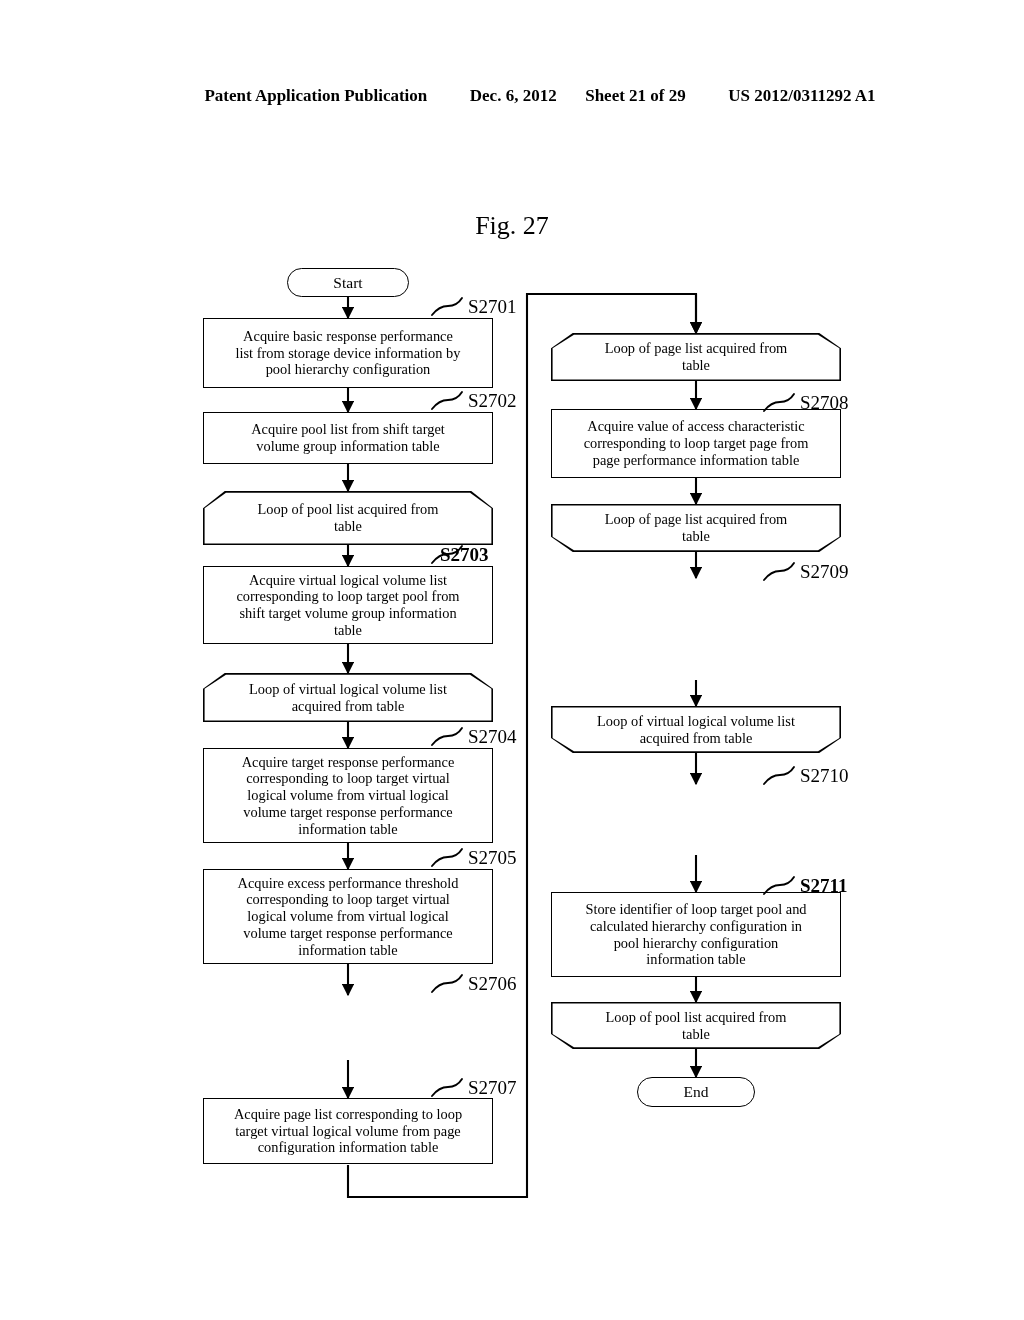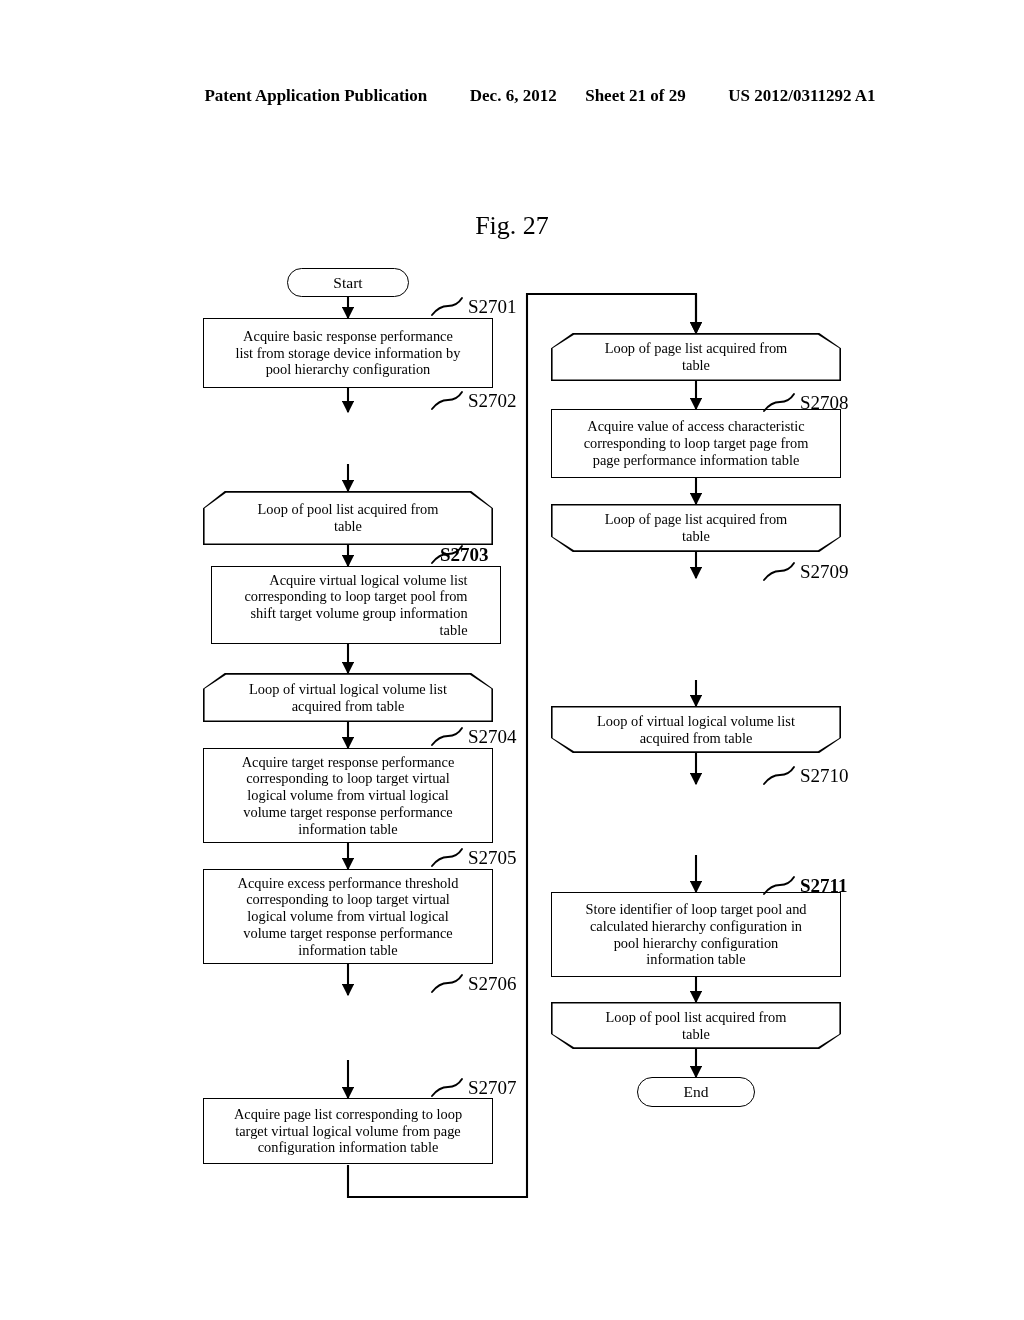--- a/index.html
+++ b/index.html
@@ -189,30 +189,34 @@
     <span class="txt">Start</span>
   </div>
 
   <div class="node proc" style="left:203px; top:318px; width:290px; height:70px;">
     <span class="txt">Acquire basic response performance
 list from storage device information by
 pool hierarchy configuration</span>
   </div>
   <div class="steplabel" style="left:468px; top:296px;">S2701</div>
 
+  <div class="node proc" style="left:203px; top:412px; width:290px; height:52px;">
+    <span class="txt">Acquire pool list from shift target
+volume group information table</span>
+  </div>
   <div class="steplabel" style="left:468px; top:390px;">S2702</div>
 
   <div class="node loop-start" style="left:203px; top:491px; width:290px; height:54px;">
     <div class="inner">
         <span class="txt">Loop of pool list acquired from
 table</span>
       </div>
   </div>
 
-  <div class="node proc" style="left:211px; top:566px; width:290px; height:78px;text-align:right;">
+  <div class="node proc" style="left:203px; top:566px; width:290px; height:78px;">
     <span class="txt">Acquire virtual logical volume list
 corresponding to loop target pool from
 shift target volume group information
 table</span>
   </div>
   <div class="steplabel" style="left:440px; top:544px;font-weight:bold;">S2703</div>
 
   <div class="node loop-start" style="left:203px; top:673px; width:290px; height:49px;">
     <div class="inner">
         <span class="txt">Loop of virtual logical volume list

